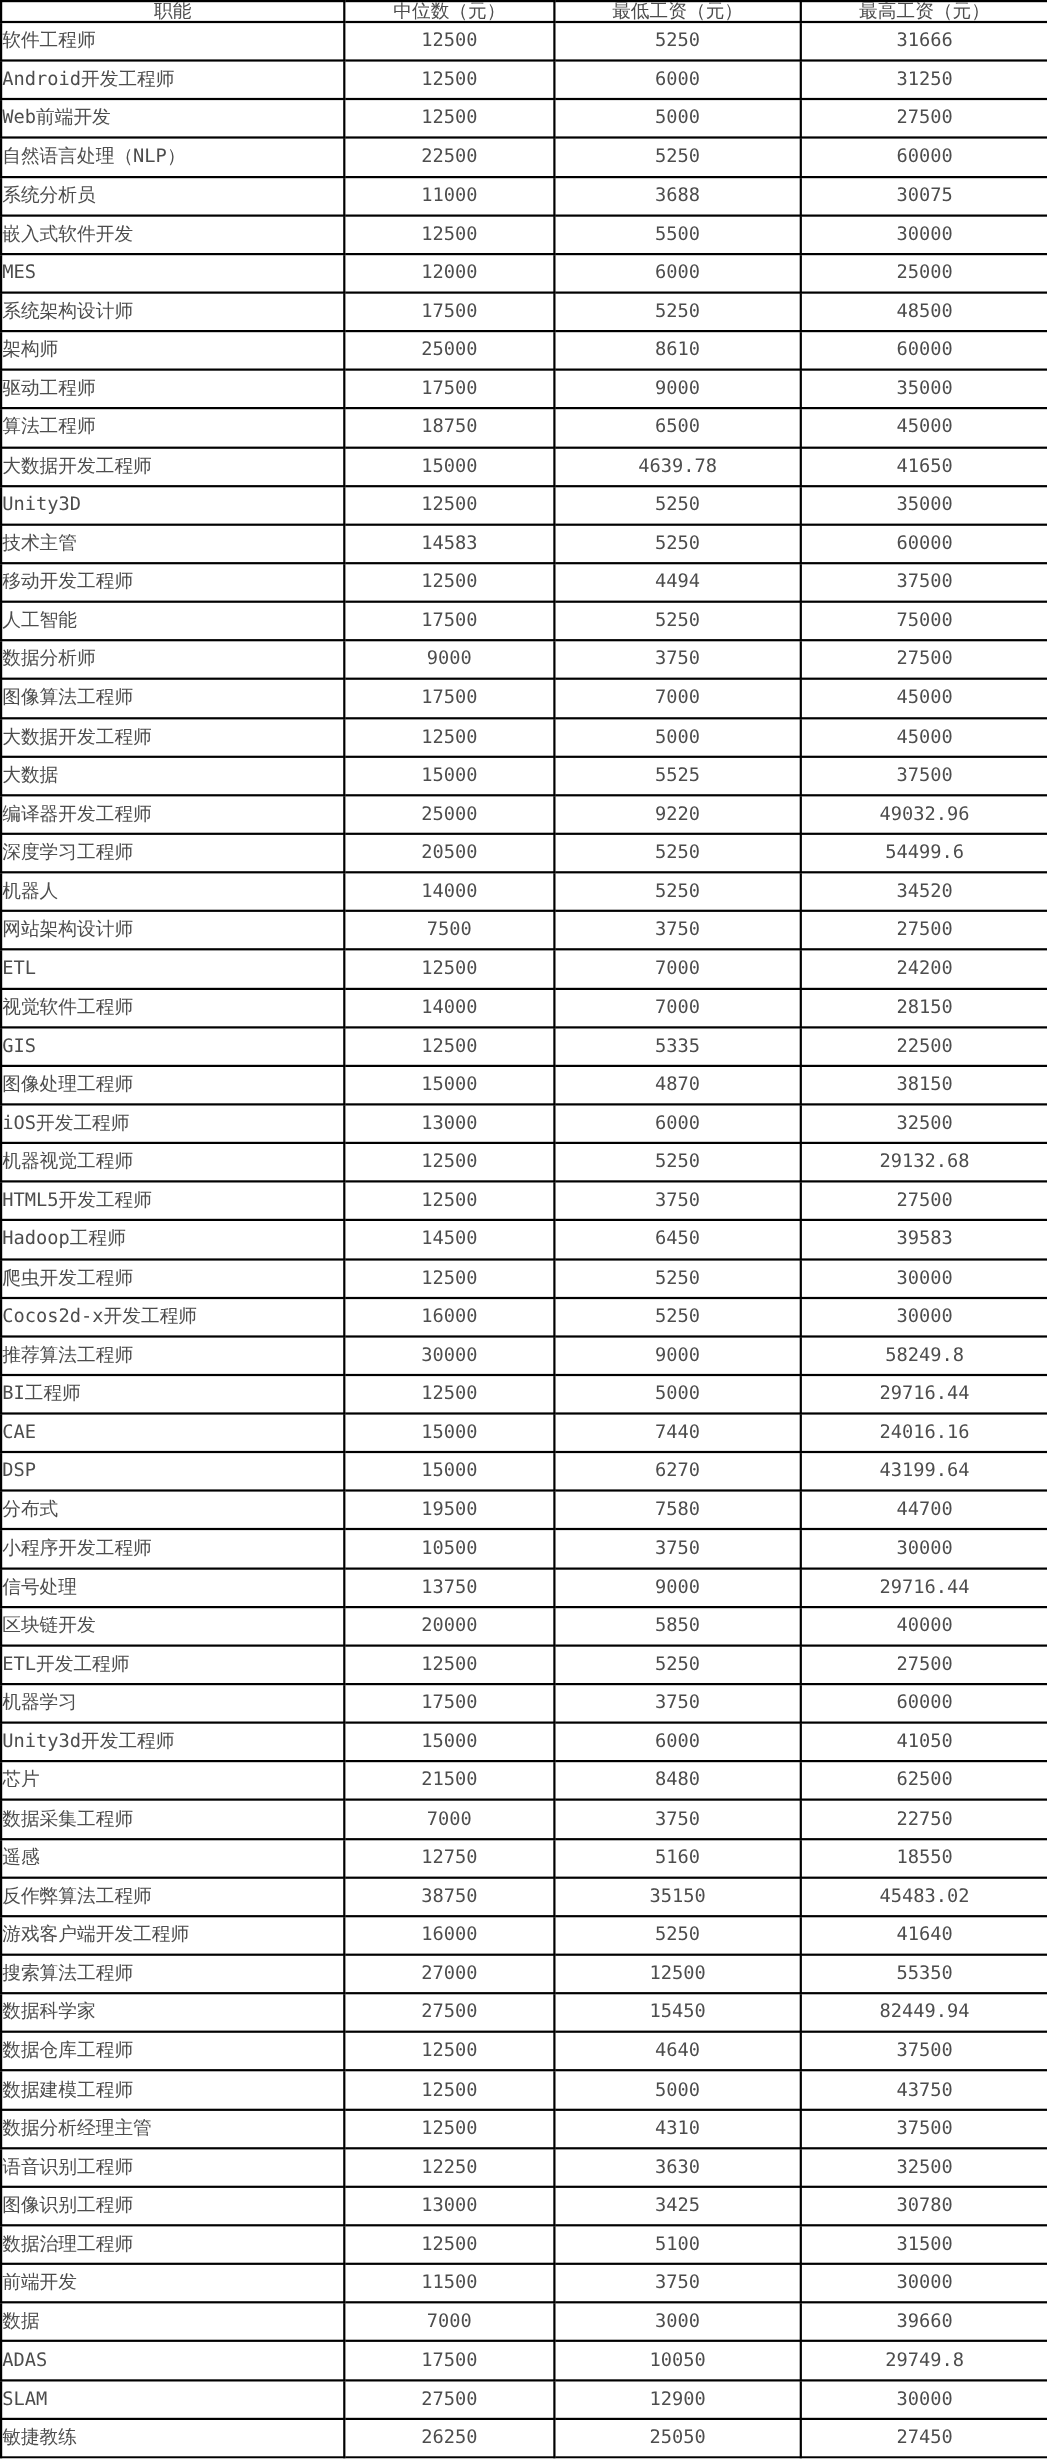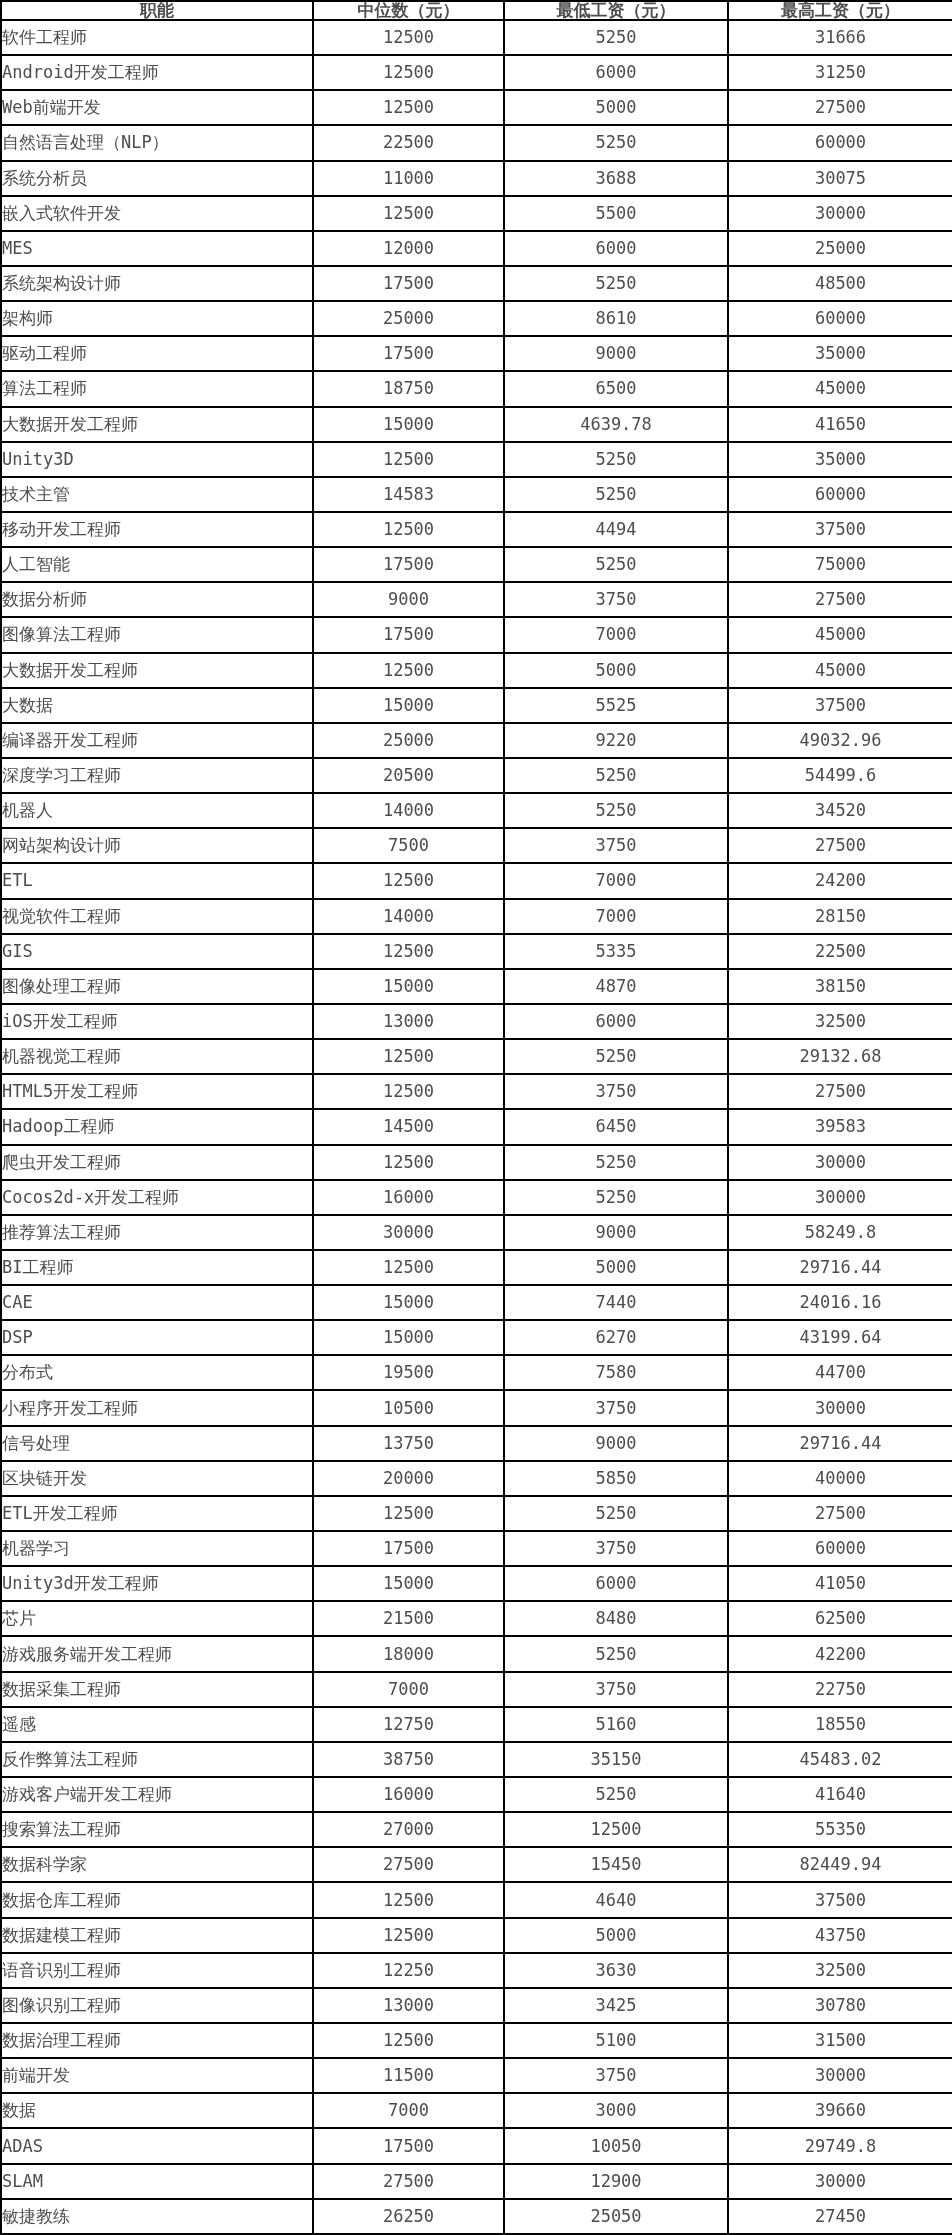--- a/index.html
+++ b/index.html
@@ -20,21 +20,21 @@
   table.salary th,
   table.salary td {
     border: 2px solid #000000;
     padding: 0;
     overflow: hidden;
     white-space: nowrap;
     vertical-align: middle;
     line-height: 1;
   }
   table.salary th {
-    font-weight: bold;
+    font-weight: normal;
     text-align: center;
   }
   td.col-job {
     text-align: left;
     padding-left: 4px;
   }
   td.col-num {
     text-align: center;
   }
 </style>
@@ -327,26 +327,20 @@
         <td class="col-num">6000</td>
         <td class="col-num">41050</td>
       </tr>
       <tr>
         <td class="col-job">芯片</td>
         <td class="col-num">21500</td>
         <td class="col-num">8480</td>
         <td class="col-num">62500</td>
       </tr>
       <tr>
-        <td class="col-job">游戏服务端开发工程师</td>
-        <td class="col-num">18000</td>
-        <td class="col-num">5250</td>
-        <td class="col-num">42200</td>
-      </tr>
-      <tr>
         <td class="col-job">数据采集工程师</td>
         <td class="col-num">7000</td>
         <td class="col-num">3750</td>
         <td class="col-num">22750</td>
       </tr>
       <tr>
         <td class="col-job">遥感</td>
         <td class="col-num">12750</td>
         <td class="col-num">5160</td>
         <td class="col-num">18550</td>
@@ -381,20 +375,26 @@
         <td class="col-num">4640</td>
         <td class="col-num">37500</td>
       </tr>
       <tr>
         <td class="col-job">数据建模工程师</td>
         <td class="col-num">12500</td>
         <td class="col-num">5000</td>
         <td class="col-num">43750</td>
       </tr>
       <tr>
+        <td class="col-job">数据分析经理主管</td>
+        <td class="col-num">12500</td>
+        <td class="col-num">4310</td>
+        <td class="col-num">37500</td>
+      </tr>
+      <tr>
         <td class="col-job">语音识别工程师</td>
         <td class="col-num">12250</td>
         <td class="col-num">3630</td>
         <td class="col-num">32500</td>
       </tr>
       <tr>
         <td class="col-job">图像识别工程师</td>
         <td class="col-num">13000</td>
         <td class="col-num">3425</td>
         <td class="col-num">30780</td>

